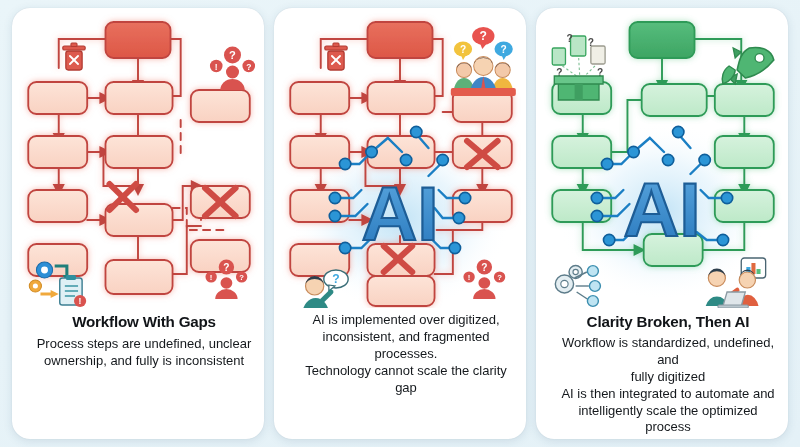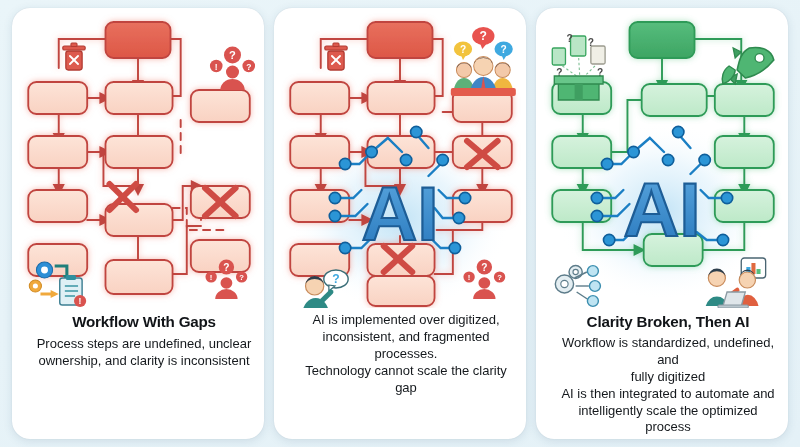--- a/index.html
+++ b/index.html
@@ -204,21 +204,21 @@
                 <path d="M36,38 L46,38"></path>
             </g>
             <circle cx="51" cy="43" r="6" fill="#d9534f"></circle>
             <text x="51" y="46.5" font-size="8.5" font-weight="bold" fill="#fff" text-anchor="middle" font-family="Liberation Sans, sans-serif">!</text>
           </g>
         </svg>
       </div>
       <div class="caption">
         <div class="cap-title">Workflow With Gaps</div>
         <div class="cap-line">Process steps are undefined, unclear</div>
-        <div class="cap-line">ownership, and clarity is inconsistent</div>
+        <div class="cap-line">ownership, and fully is inconsistent</div>
       </div>
     </div>
 
     <div class="panel">
       <div class="diagram">
         <svg viewBox="0 0 248 300" preserveAspectRatio="none">
           <defs>
             <radialGradient id="aiglow2" cx="50%" cy="52%" r="50%">
               <stop offset="0" stop-color="#bfe2f5" stop-opacity=".95"></stop>
               <stop offset="55%" stop-color="#d8eefb" stop-opacity=".55"></stop>

